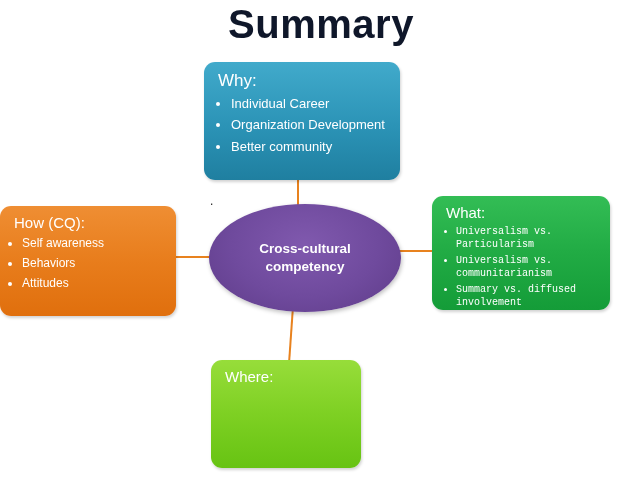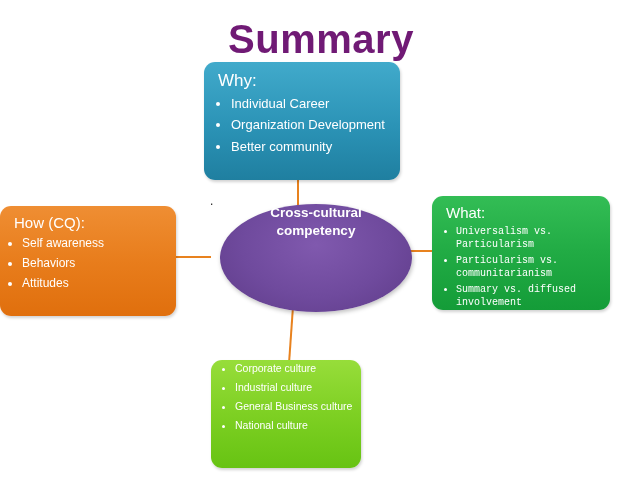--- a/index.html
+++ b/index.html
@@ -6,25 +6,25 @@
   .slide{
     position:relative;
     width:626px;height:481px;
     background:#ffffff;
     font-family:"Liberation Sans", sans-serif;
     overflow:hidden;
   }
   .title{
     position:absolute;
     left:16px; right:0; top:2px;
-    margin:15px;
+    margin:0;
     text-align:center;
     font-size:40px;
     font-weight:600;
-    color:#701a75;
+    color:#0f172a;
     letter-spacing:0.5px;
   }
   
   .connector{position:absolute;background:#e8821e;z-index:1;}
   .connector-top{left:297px;top:178px;width:2px;height:32px;}
   .connector-left{left:173px;top:256px;width:38px;height:2px;}
   .connector-right{left:393px;top:250px;width:40px;height:2px;}
   .connector-bottom{left:290px;top:308px;width:2px;height:54px;transform:rotate(4deg);}
   
   .box{
@@ -64,25 +64,25 @@
   .box-what .box-list{font-size:10px;padding-left:24px;font-family:Liberation Mono, monospace;}
   .box-what .box-list li{margin-bottom:4px;}
   
   .box-where{left:211px;top:360px;width:150px;height:108px;
     background:linear-gradient(180deg,#97dd3a 0%,#7ed023 50%,#67c313 100%);}
   .box-where .box-list{font-size:10.5px;padding-left:24px;}
   .box-where .box-list li{margin-bottom:6px;}
   
   .center-ellipse{
     position:absolute;
-    left:220px;top:204px;width:192px;height:108px;
+    left:209px;top:204px;width:192px;height:108px;
     border-radius:50%;
     background:radial-gradient(ellipse at 50% 38%,#8059ae 0%,#6f4a9d 55%,#5e3b88 100%);
     box-shadow:1px 2px 4px rgba(0,0,0,0.25);
-    display:flex;align-items:flex-start;justify-content:center;
+    display:flex;align-items:center;justify-content:center;
     z-index:3;
   }
   .center-label{
     display:block;
     width:130px;
     text-align:center;
     color:#ffffff;
     font-size:13.5px;
     font-weight:bold;
     line-height:1.3;
@@ -122,33 +122,28 @@
       <li>Self awareness</li>
       <li>Behaviors</li>
       <li>Attitudes</li>
     </ul>
   </div>
 
   <div class="box box-what">
     <div class="box-header">What:</div>
     <ul class="box-list">
       <li>Universalism vs. Particularism</li>
-      <li>Particularism vs. communitarianism</li>
+      <li>Universalism vs. communitarianism</li>
       <li>Summary vs. diffused involvement</li>
       <li>... ...</li>
     </ul>
   </div>
 
   <div class="box box-where">
-    <ul class="box-list">
-      <li>Corporate culture</li>
-      <li>Industrial culture</li>
-      <li>General Business culture</li>
-      <li>National culture</li>
-    </ul>
+    <div class="box-header">Where:</div>
   </div>
 
   <div class="center-ellipse">
     <span class="center-label">Cross-cultural competency</span>
   </div>
 
   <div class="stray-dot">.</div>
 
 </div>
 

